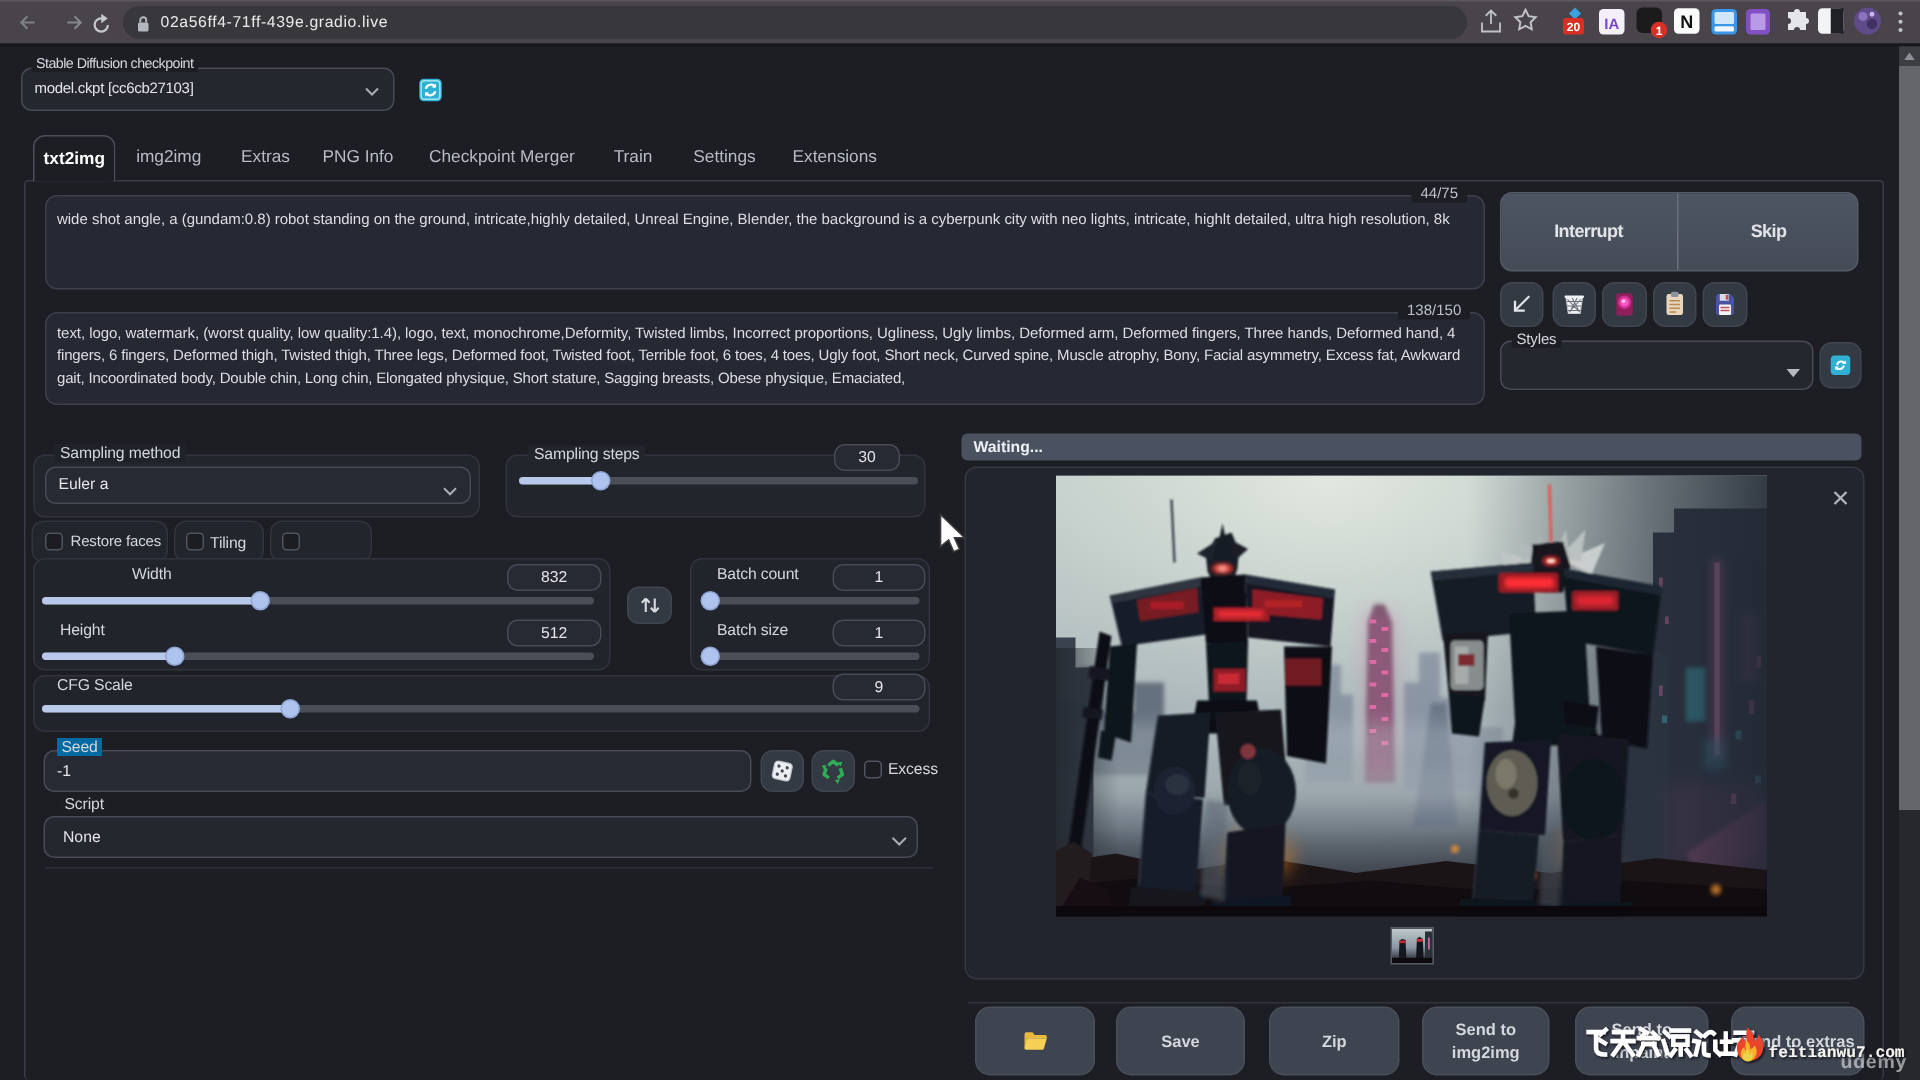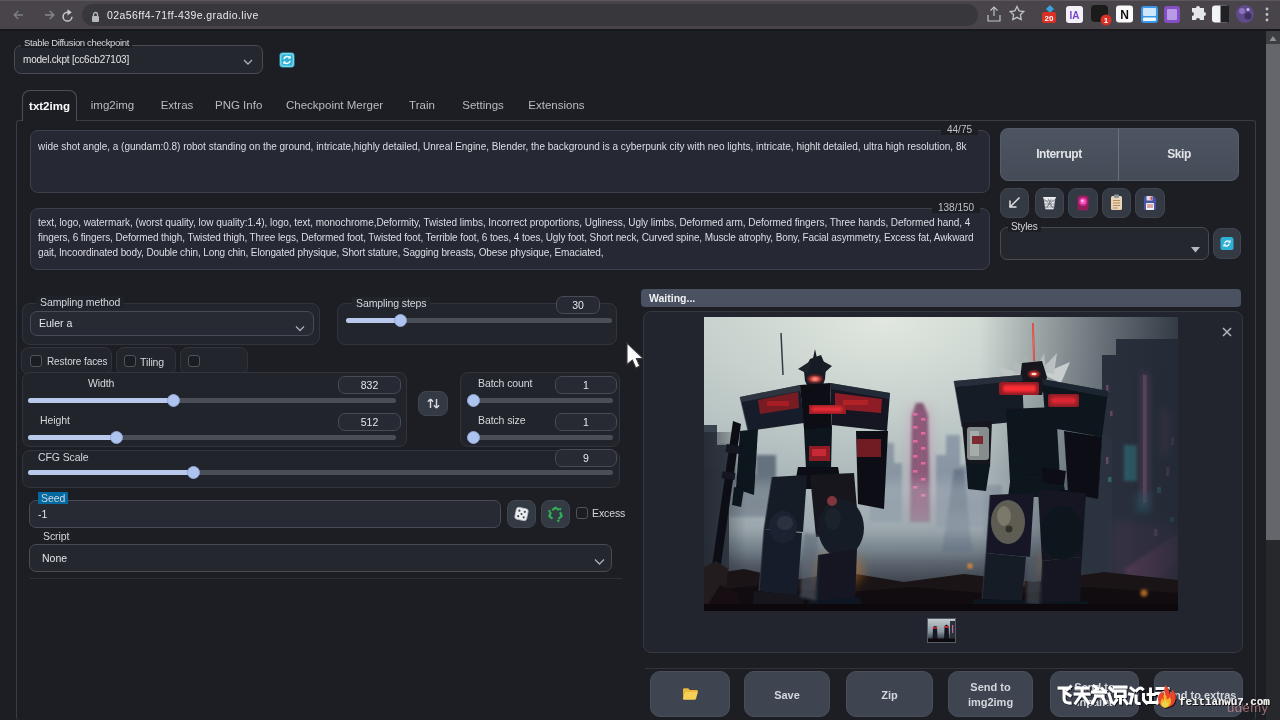--- a/index.html
+++ b/index.html
@@ -639,19 +639,19 @@
 
   <g filter="url(#wsh)">
     <path d="M109 5 q5 4 4 9 q3 -1 3.4 -4.4 q4.6 5.4 2.6 11.4 q-2 6 -9 6 q-7 0 -8 -7 q-0.8 -5.5 4.6 -9 q-0.2 3.5 2.4 4.6 q-1.6 -5.6 0 -10.6z" fill="#e8452c"></path>
     <path d="M108 13.5 q3.5 2.5 2.5 6 q2.3 -0.3 3.4 -2.5 q2.4 4.5 0 8 q-2.4 3.4 -6 2.2 q-3.5 -1.2 -3.4 -4.7 q0.1 -3 2.4 -4.5 q0.1 2.2 1.3 2.6 q-1.3 -3.6 -0.2 -7.1z" fill="#f7b32a"></path>
     <path d="M108.5 19 q2 1.5 1.5 3.8 q1.5 -0.3 2 -1.5 q1.2 2.8 -0.3 4.8 q-1.6 2 -3.8 1.2 q-2.2 -0.8 -2 -3 q0.2 -1.8 1.5 -2.6 q0.2 1.3 0.8 1.5 q-0.6 -2.2 0.3 -4.2z" fill="#e8d44d"></path>
   </g>
 
   <text x="123" y="24.5" font-family="Liberation Mono, monospace" font-size="10.8" font-weight="bold" fill="#f6f4ef" filter="url(#wsh)" letter-spacing="0">feitianwu7.com</text>
 </svg>
 </div>
-<div class="abs" style="left:1227px; top:700px; font-size:13px; color:#fca5a5; opacity:0.55; font-weight:400; letter-spacing:0.5px;">udemy</div>
+<div class="abs" style="left:1227px; top:700px; font-size:13px; color:#ffffff; opacity:0.55; font-weight:700; letter-spacing:0.5px;">udemy</div>
 
 <div class="abs" style="left:625px; top:342px; z-index:50;">
   <svg width="24" height="32" viewBox="0 0 24 32">
       <polygon points="2,1 2,22.5 7.4,18.1 10.8,25.9 14.7,24.1 11.4,16.6 18.2,16.6" fill="#fdfdfd" stroke="#3a3a3a" stroke-width="1.1"></polygon>
     </svg>
 </div>
 
 </body></html>

